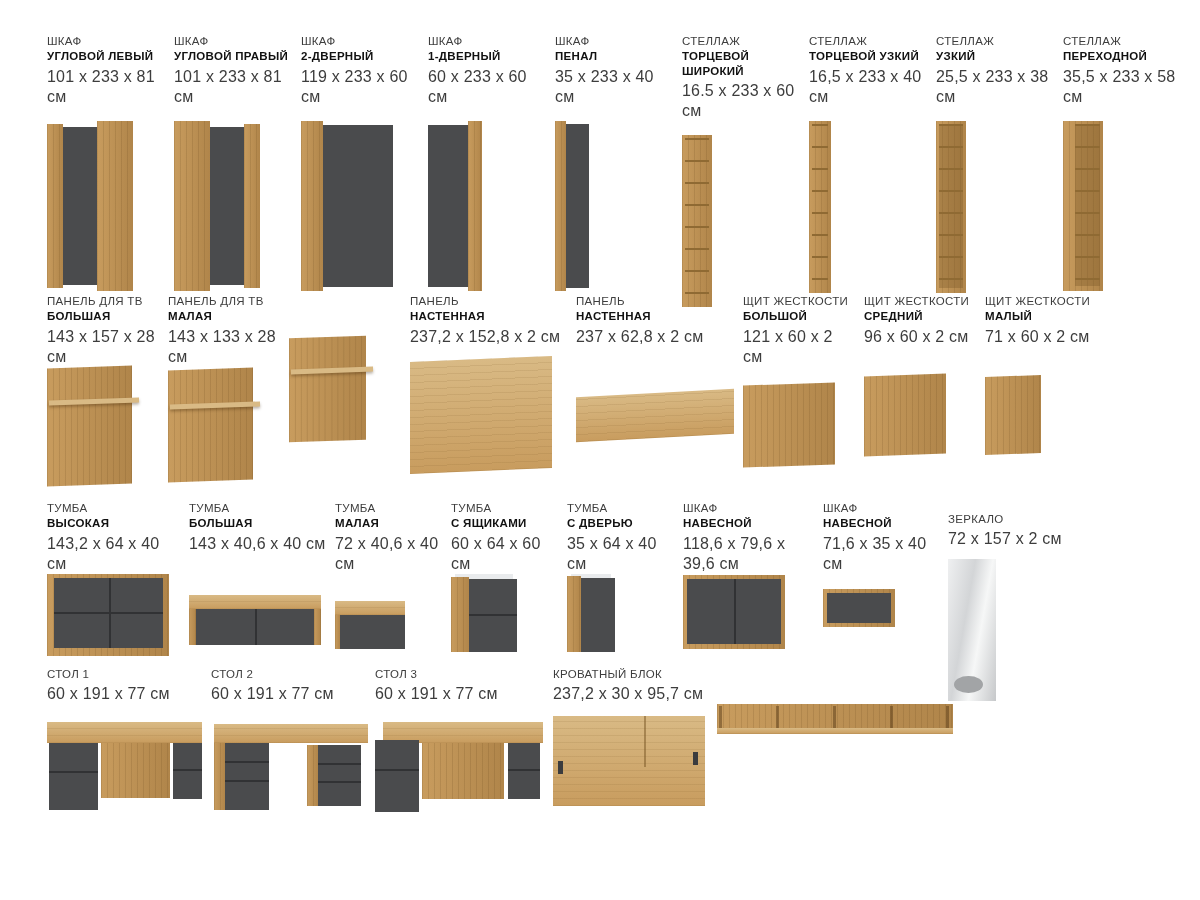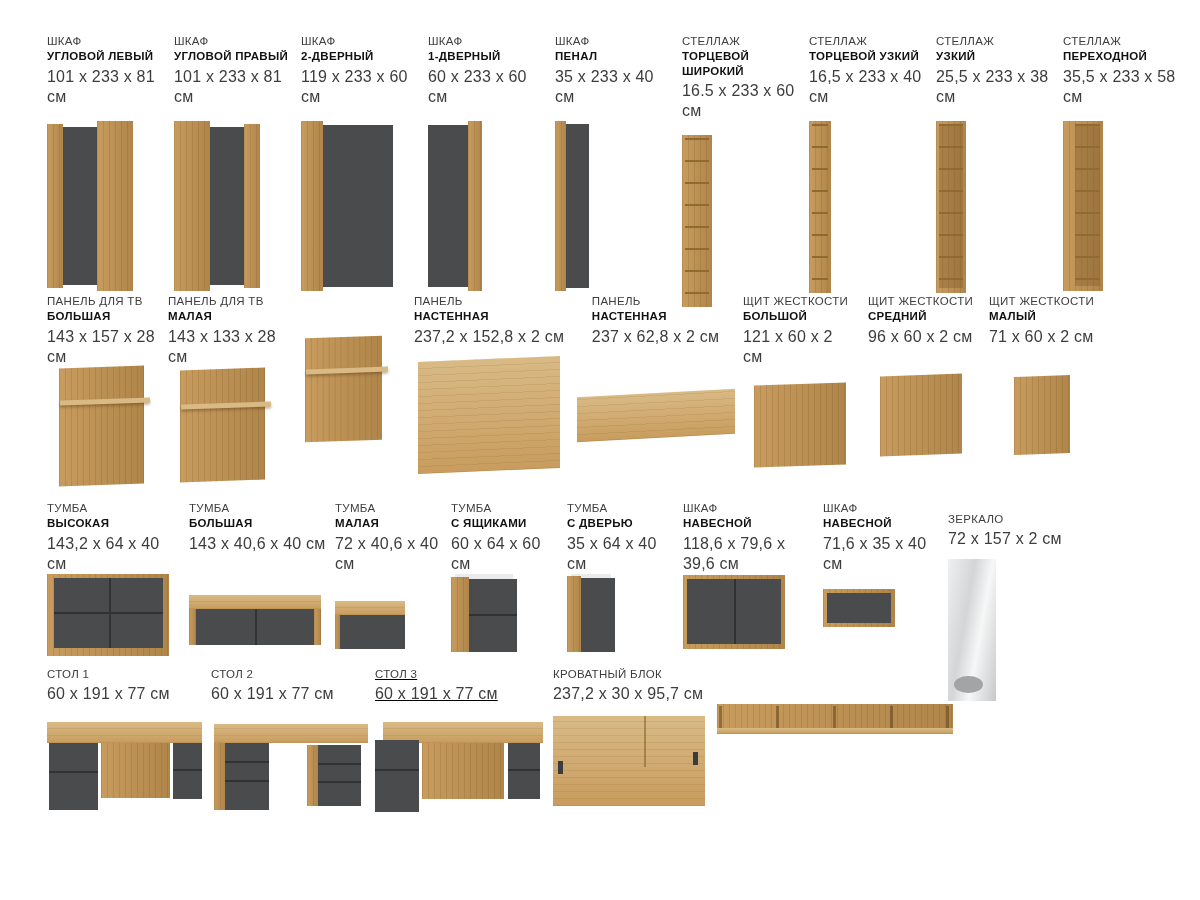--- a/index.html
+++ b/index.html
@@ -6,29 +6,29 @@
   .page{position:relative;width:1200px;height:900px;background:#fff;box-sizing:border-box;
         padding:34px 0 0 47px;font-family:"Liberation Sans",sans-serif;overflow:hidden;}
   .title{margin:0 0 26px 0;font-size:20px;font-weight:800;color:#111;letter-spacing:.2px;}
   .row{display:flex;align-items:flex-start;}
   .row1{height:260px;}
   .row2{height:207px;}
   .row3{height:166px;}
   .row4{height:180px;}
   .module{display:flex;flex-direction:column;box-sizing:border-box;padding-right:8px;}
   .row1 .module{width:127px;}
-  .row2 .module{width:121px;height:190px;align-items:center;}
+  .row2 .module{width:121px;height:190px;}
   .row2 .module.g-wall-panel-large{width:166px;}
   .row2 .module.g-wall-panel-narrow{width:167px;}
   .row3 .module{width:116px;height:148px;}
   .row3 .module.g-dresser-high{width:142px;}
   .row3 .module.g-dresser-big{width:146px;}
   .row3 .module.g-wall-cabinet-big{width:140px;}
   .row4 .module{width:164px;}
-  .row4 .module.g-desk-3{width:178px;text-decoration:underline;}
+  .row4 .module.g-desk-3{width:178px;}
   .row4 .module.g-bed-block{width:164px;}
   .row4 .module.g-sofa{width:223px;}
   .row4 .module.g-wall-shelf{width:240px;}
   .label{line-height:1.25;}
   .l1{font-size:11.5px;color:#3d3d3d;letter-spacing:.3px;}
   .l2{font-size:11.5px;font-weight:bold;color:#111;letter-spacing:.3px;margin-top:1px;}
   .l3{font-size:16px;color:#3d3d3d;letter-spacing:.2px;margin-top:3px;}
   .art{position:relative;flex:none;margin-top:14px;}
   .row2 .art{margin-top:auto;margin-bottom:auto;}
   .row3 .art{margin-top:auto;}

